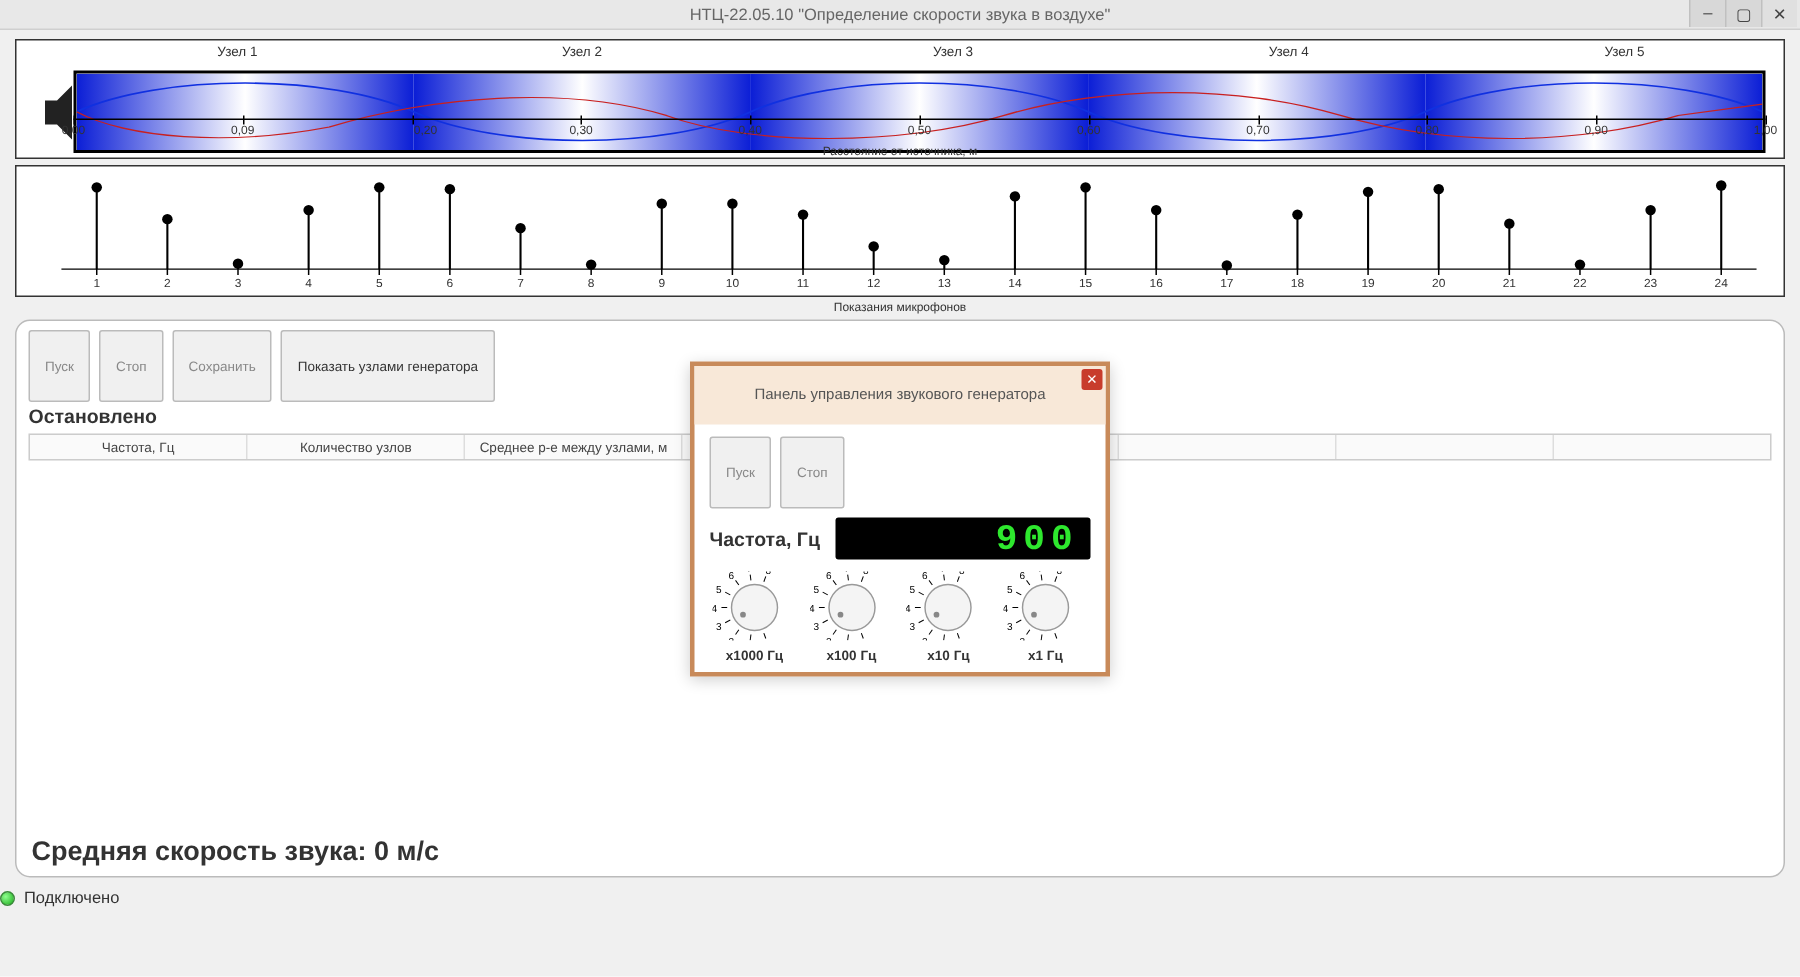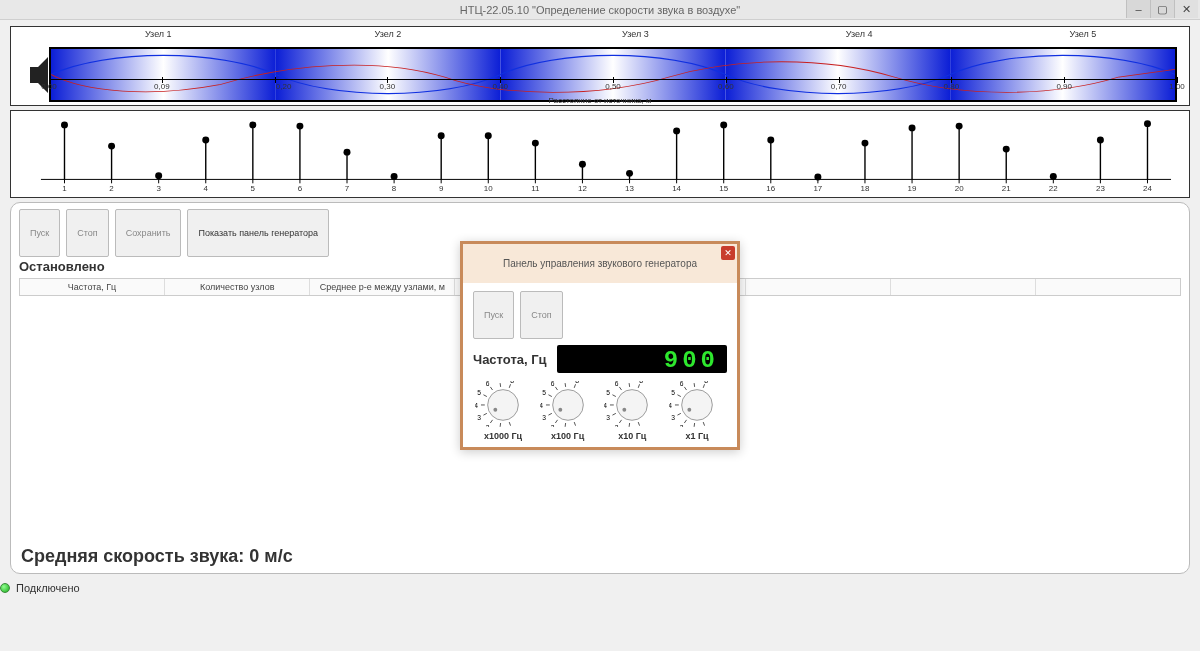--- a/index.html
+++ b/index.html
@@ -411,27 +411,28 @@
       <text x="1044.0833333333335" y="82" text-anchor="middle" font-size="8" fill="#333">22</text>
       <line x1="1091.25" x2="1091.25" y1="70" y2="29.699999999999996" stroke="#000" stroke-width="1.4"></line>
       <circle cx="1091.25" cy="29.699999999999996" r="3.5" fill="#000"></circle>
       <line x1="1091.25" x2="1091.25" y1="70" y2="74" stroke="#000"></line>
       <text x="1091.25" y="82" text-anchor="middle" font-size="8" fill="#333">23</text>
       <line x1="1138.4166666666665" x2="1138.4166666666665" y1="70" y2="12.96" stroke="#000" stroke-width="1.4"></line>
       <circle cx="1138.4166666666665" cy="12.96" r="3.5" fill="#000"></circle>
       <line x1="1138.4166666666665" x2="1138.4166666666665" y1="70" y2="74" stroke="#000"></line>
       <text x="1138.4166666666665" y="82" text-anchor="middle" font-size="8" fill="#333">24</text>
     </svg>
+  <div class="mic-axis-label">Показания микрофонов</div>
 
   <div class="panel">
     <div class="btnrow">
       <button class="small">Пуск</button>
       <button class="small">Стоп</button>
       <button class="small">Сохранить</button>
-      <button class="small active">Показать панель генератора</button>
+      <button class="small active">Показать узлами генератора</button>
     </div>
     <div class="status">Остановлено</div>
     <div class="table-head" id="tbl-head">
         <div>Частота, Гц</div>
         <div>Количество узлов</div>
         <div>Среднее р-е между узлами, м</div>
         <div>Длина в</div>
         <div></div>
         <div></div>
         <div></div>

